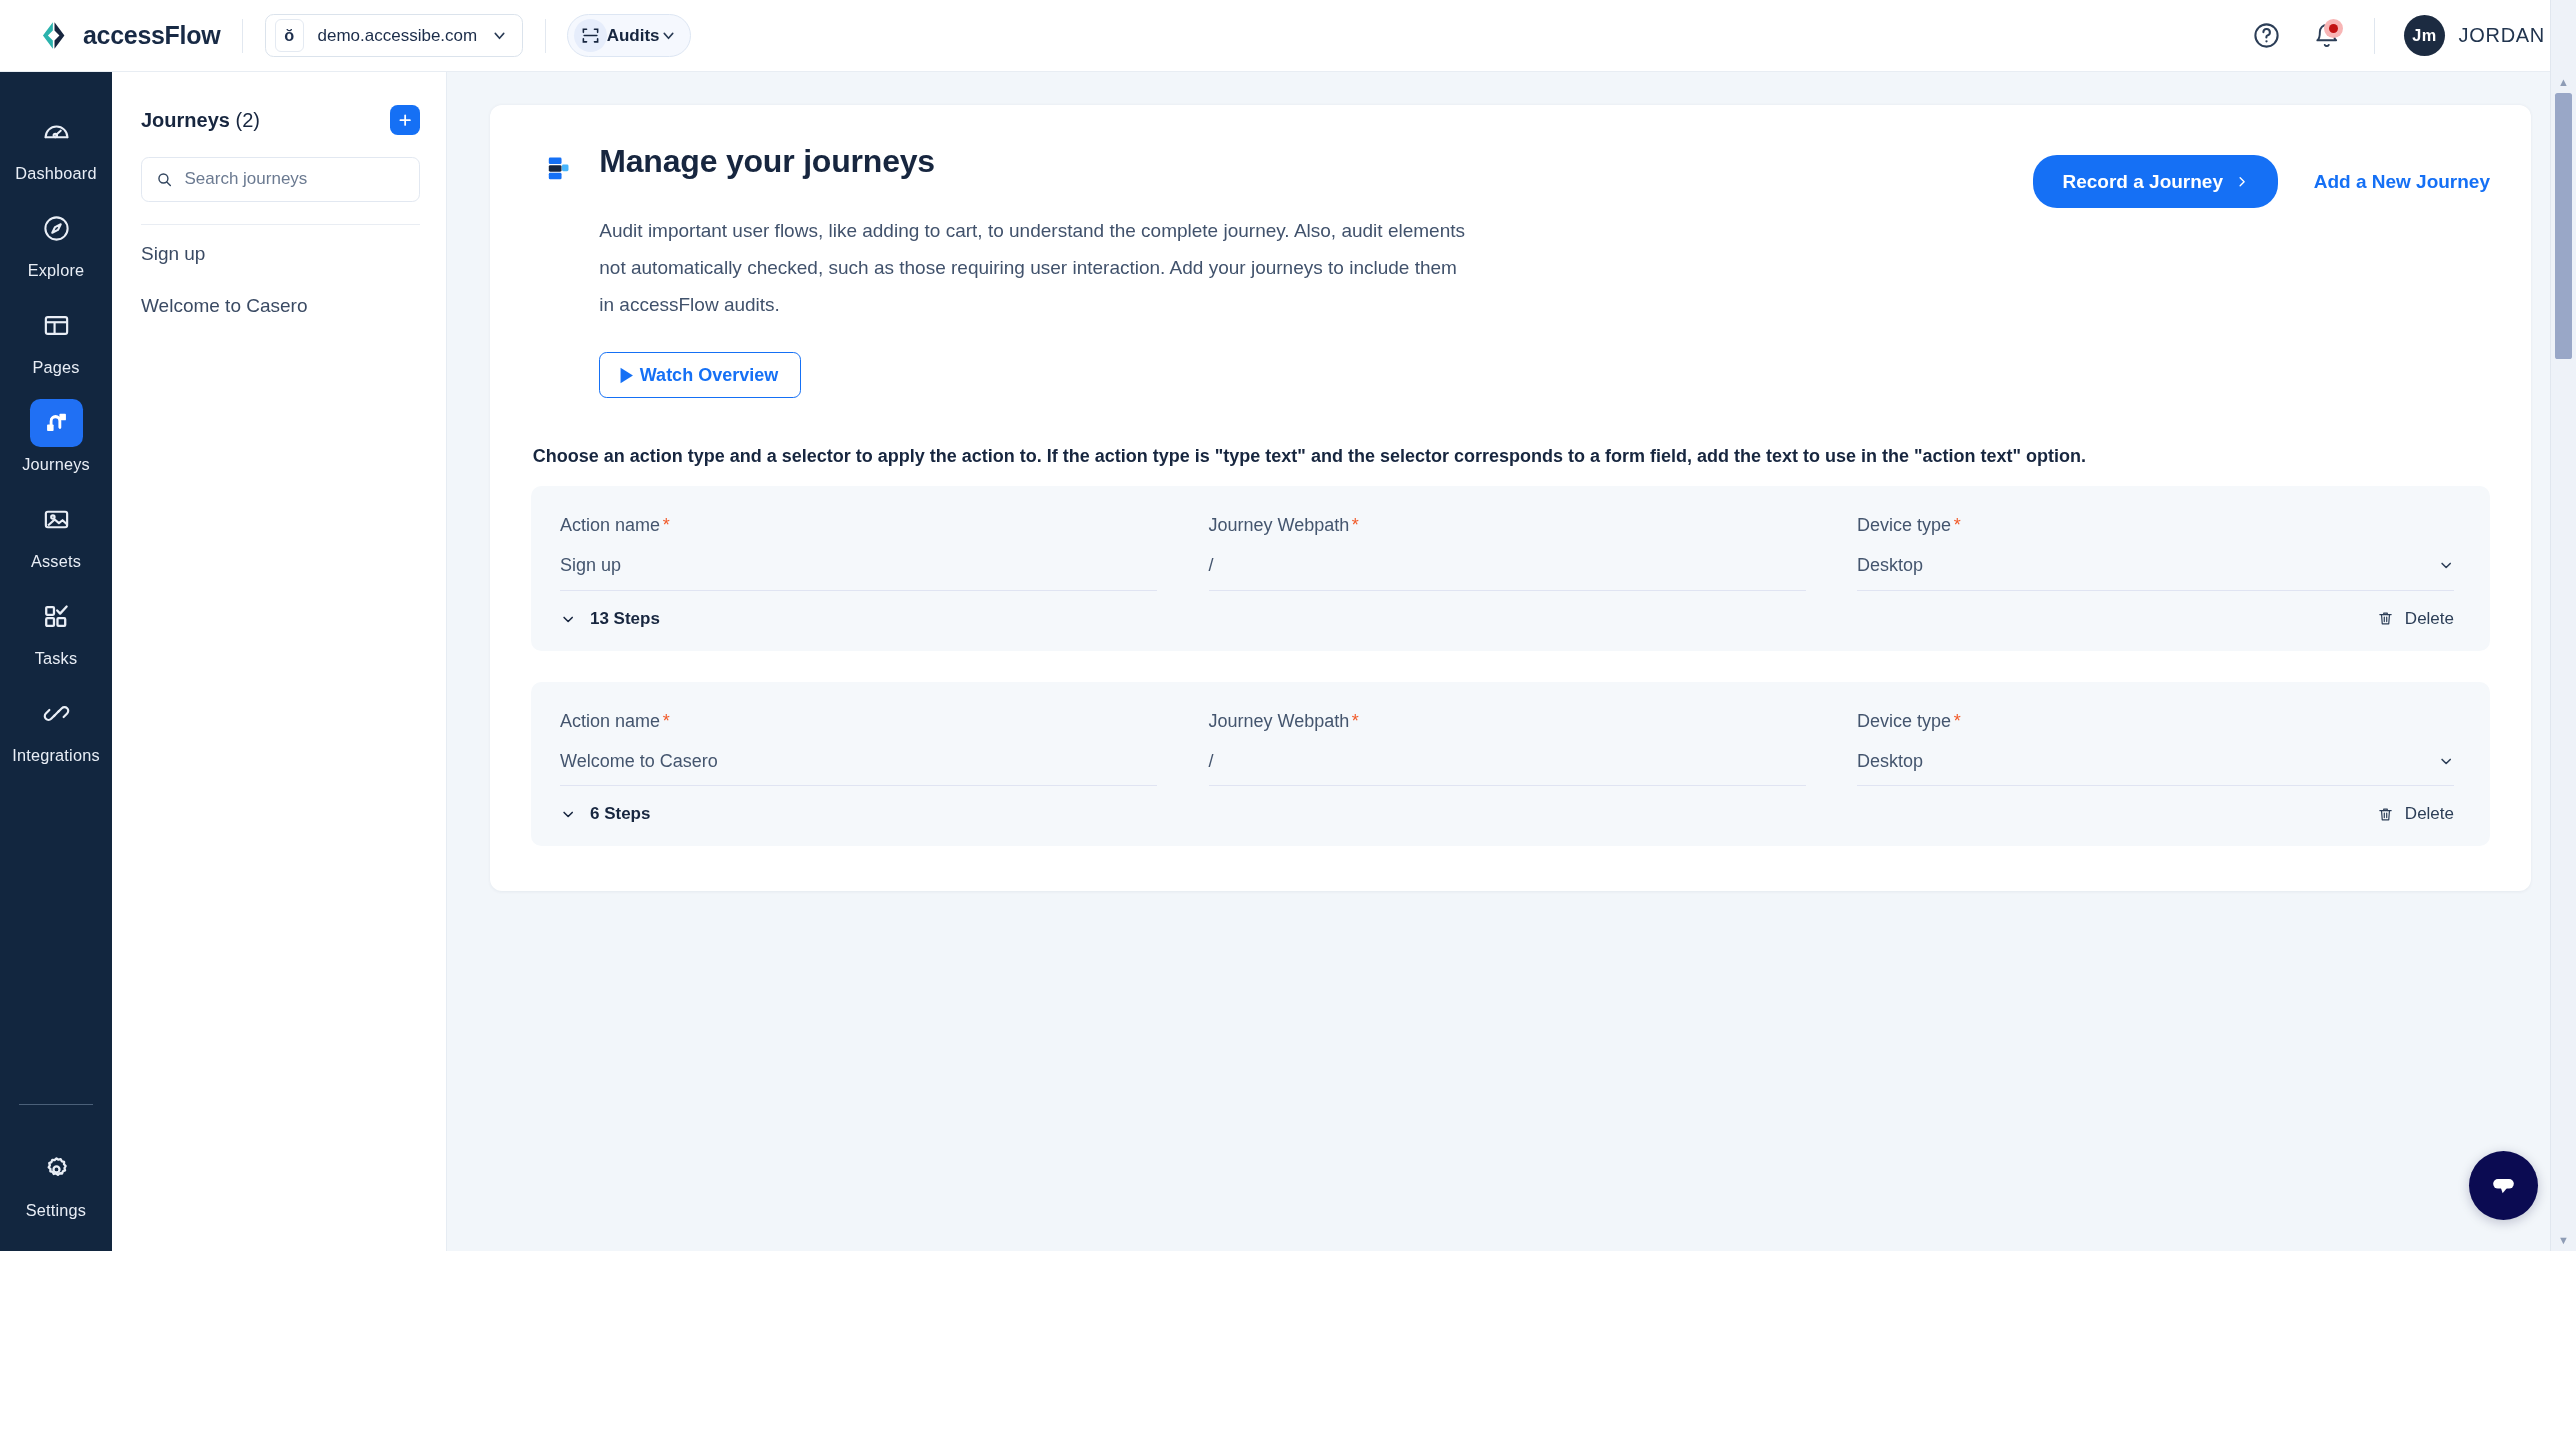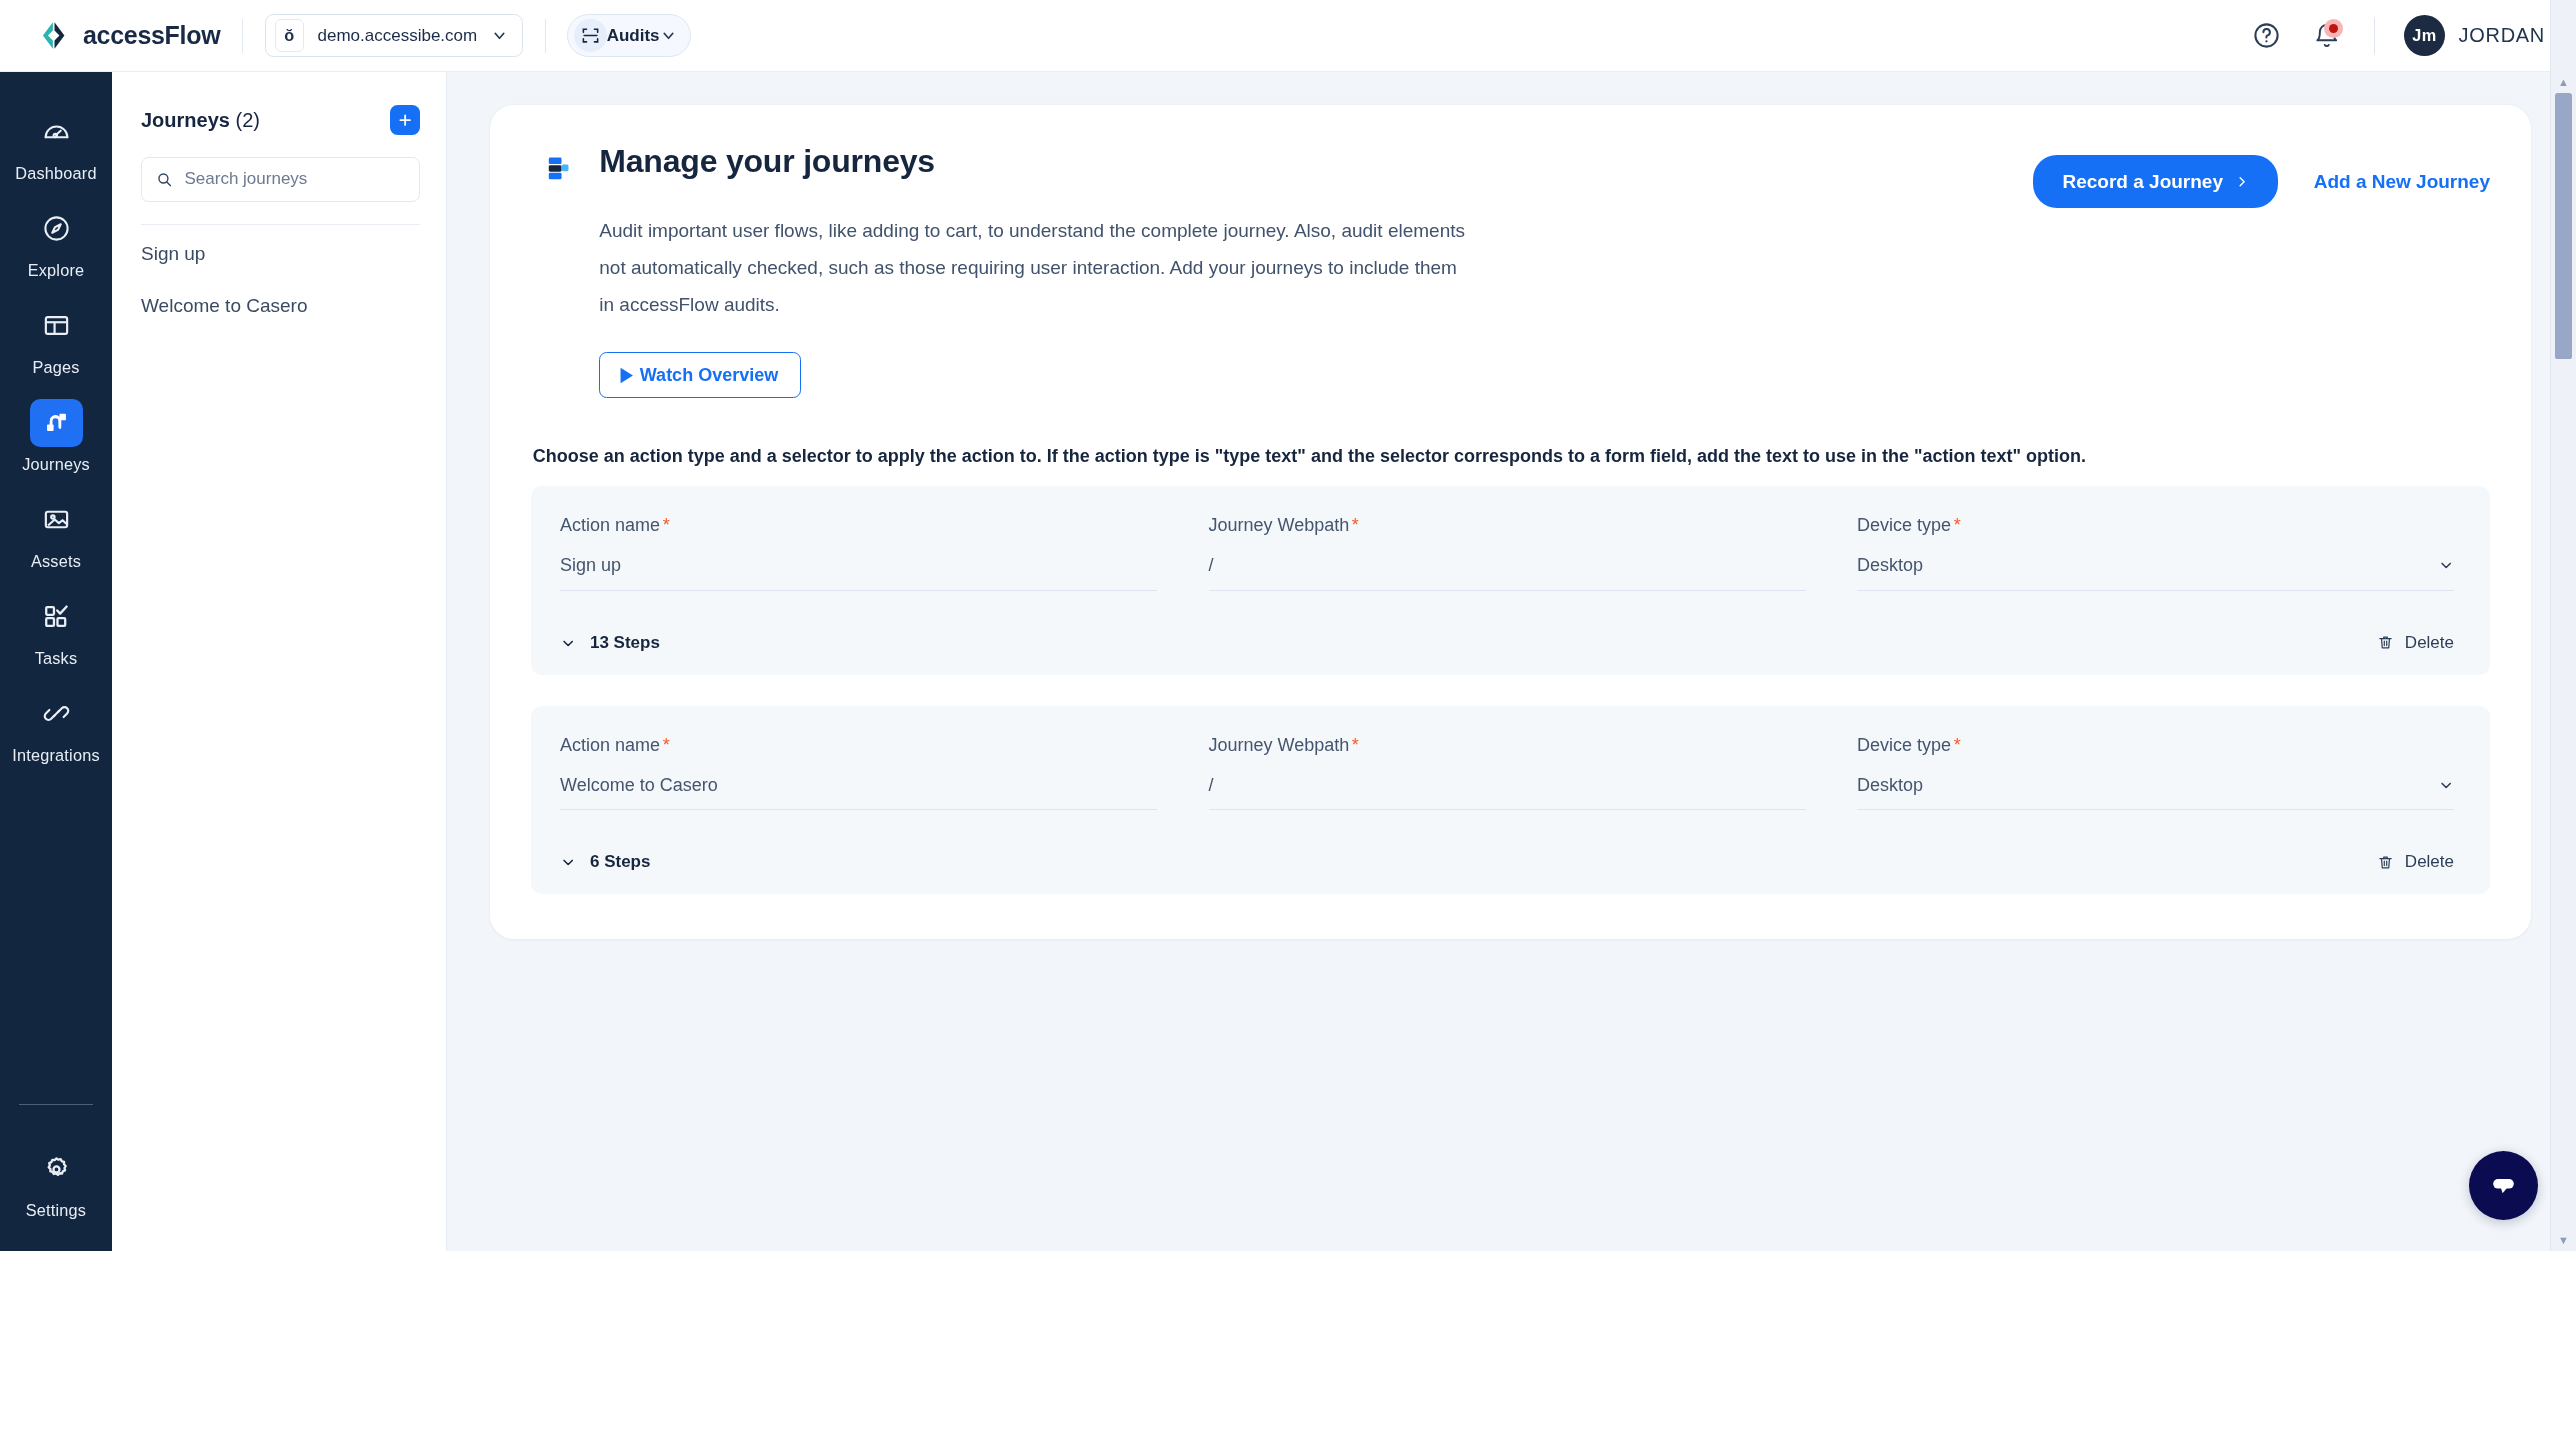--- a/index.html
+++ b/index.html
@@ -123,21 +123,21 @@
   .j-item {
     font-size: 19px; color: #3a4a63; padding: 19px 0 10.3px; cursor: pointer;
   }
 
   
   .main {
     flex: 1; background: #f2f6fa; position: relative; min-width: 0;
     padding: 33px 45px 0 43px;
   }
   .card {
-    background: #fff; border-radius: 24px;
+    background: #fff; border-radius: 12px;
     box-shadow: 0 0.9px 3.4px rgba(23,40,70,.06);
     padding: 38px 41px 45px 41px;
     position: relative;
   }
   .card-top { display: flex; align-items: flex-start; }
   .card-icon { width: 34px; height: 34px; margin: 10.3px 24px 0 10.3px; flex: none; }
   .card-title { font-size: 32px; font-weight: 700; color: #17263f; letter-spacing: -0.2px; }
   .card-desc { font-size: 19px; line-height: 37px; color: #41526c; margin-top: 32px; max-width: 867px; }
   .watch-btn {
     margin-top: 29px; display: inline-flex; align-items: center; gap: 5px;
@@ -171,21 +171,21 @@
   .field:nth-child(3) { padding-left: 8.6px; padding-right: 0; }
   .f-label { font-size: 18px; color: #44556e; margin-bottom: 19px; }
   .f-label .req { color: #f15b2a; font-size: 18px; margin-left: 2.6px; }
   .f-input {
     border-bottom: 1.3px solid #e0e4f2; padding-bottom: 13.7px;
     font-size: 18px; color: #44556e;
     display: flex; align-items: center; justify-content: space-between;
     cursor: text;
   }
   .f-input.select { cursor: pointer; }
-  .jrow-foot { display: flex; align-items: center; margin-top: 42px; }
+  .jrow-foot { display: flex; align-items: center; margin-top: 18px; }
   .steps-toggle { display: flex; align-items: center; gap: 13.7px; cursor: pointer; }
   .steps-label { font-size: 17px; font-weight: 700; color: #17263f; }
   .delete-btn {
     margin-left: auto; display: flex; align-items: center; gap: 11px; cursor: pointer;
     background: none; border: none; font-family: "Liberation Sans", sans-serif;
   }
   .delete-label { font-size: 17px; color: #2c3e57; }
 
   
   .chat-fab {

